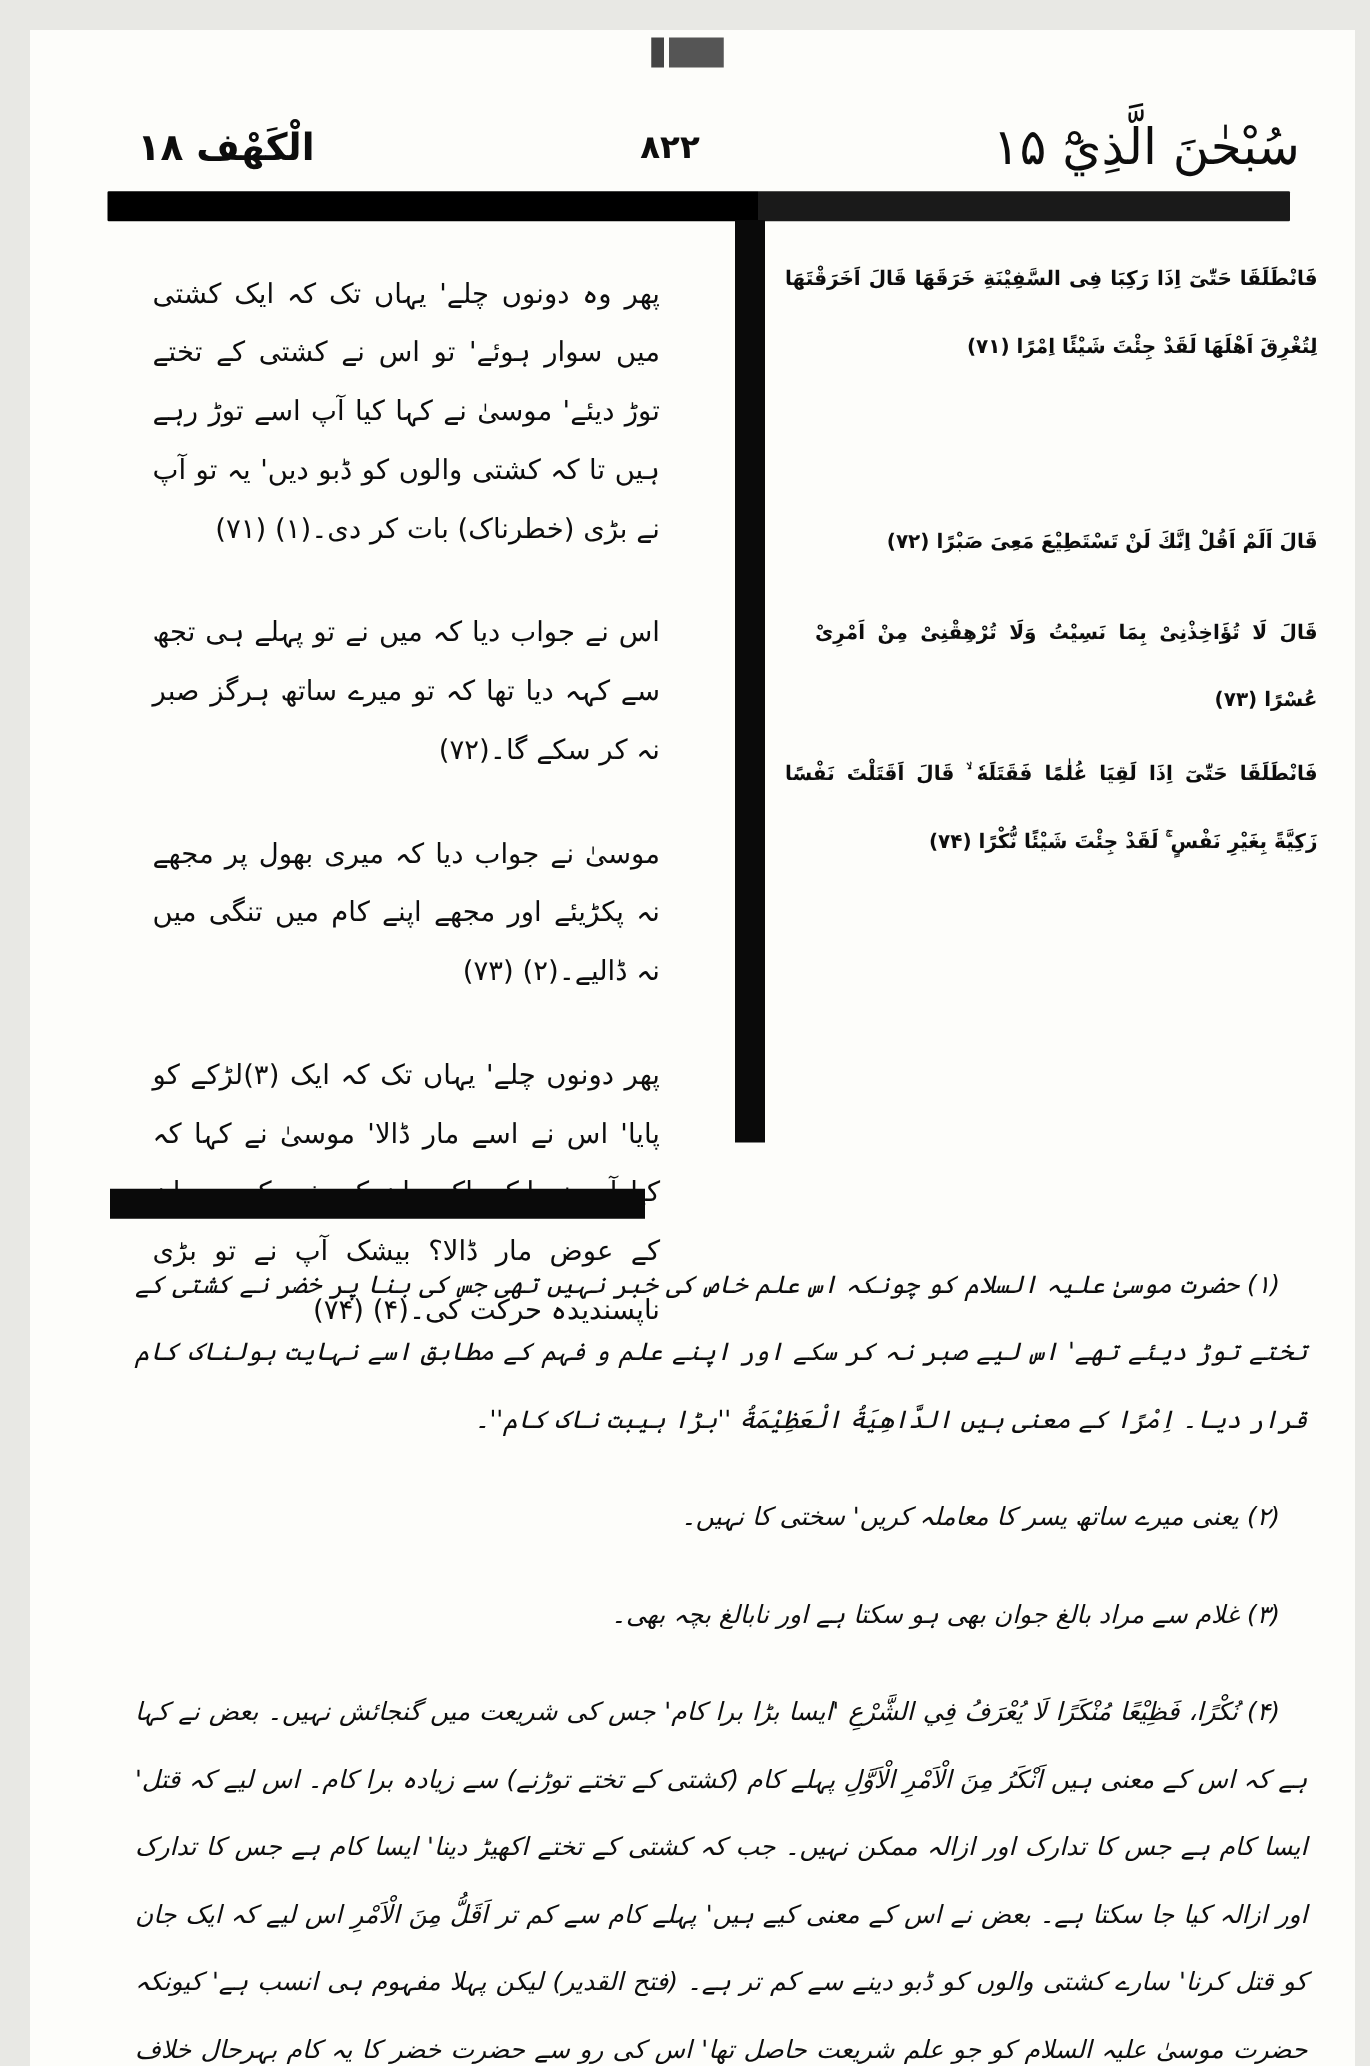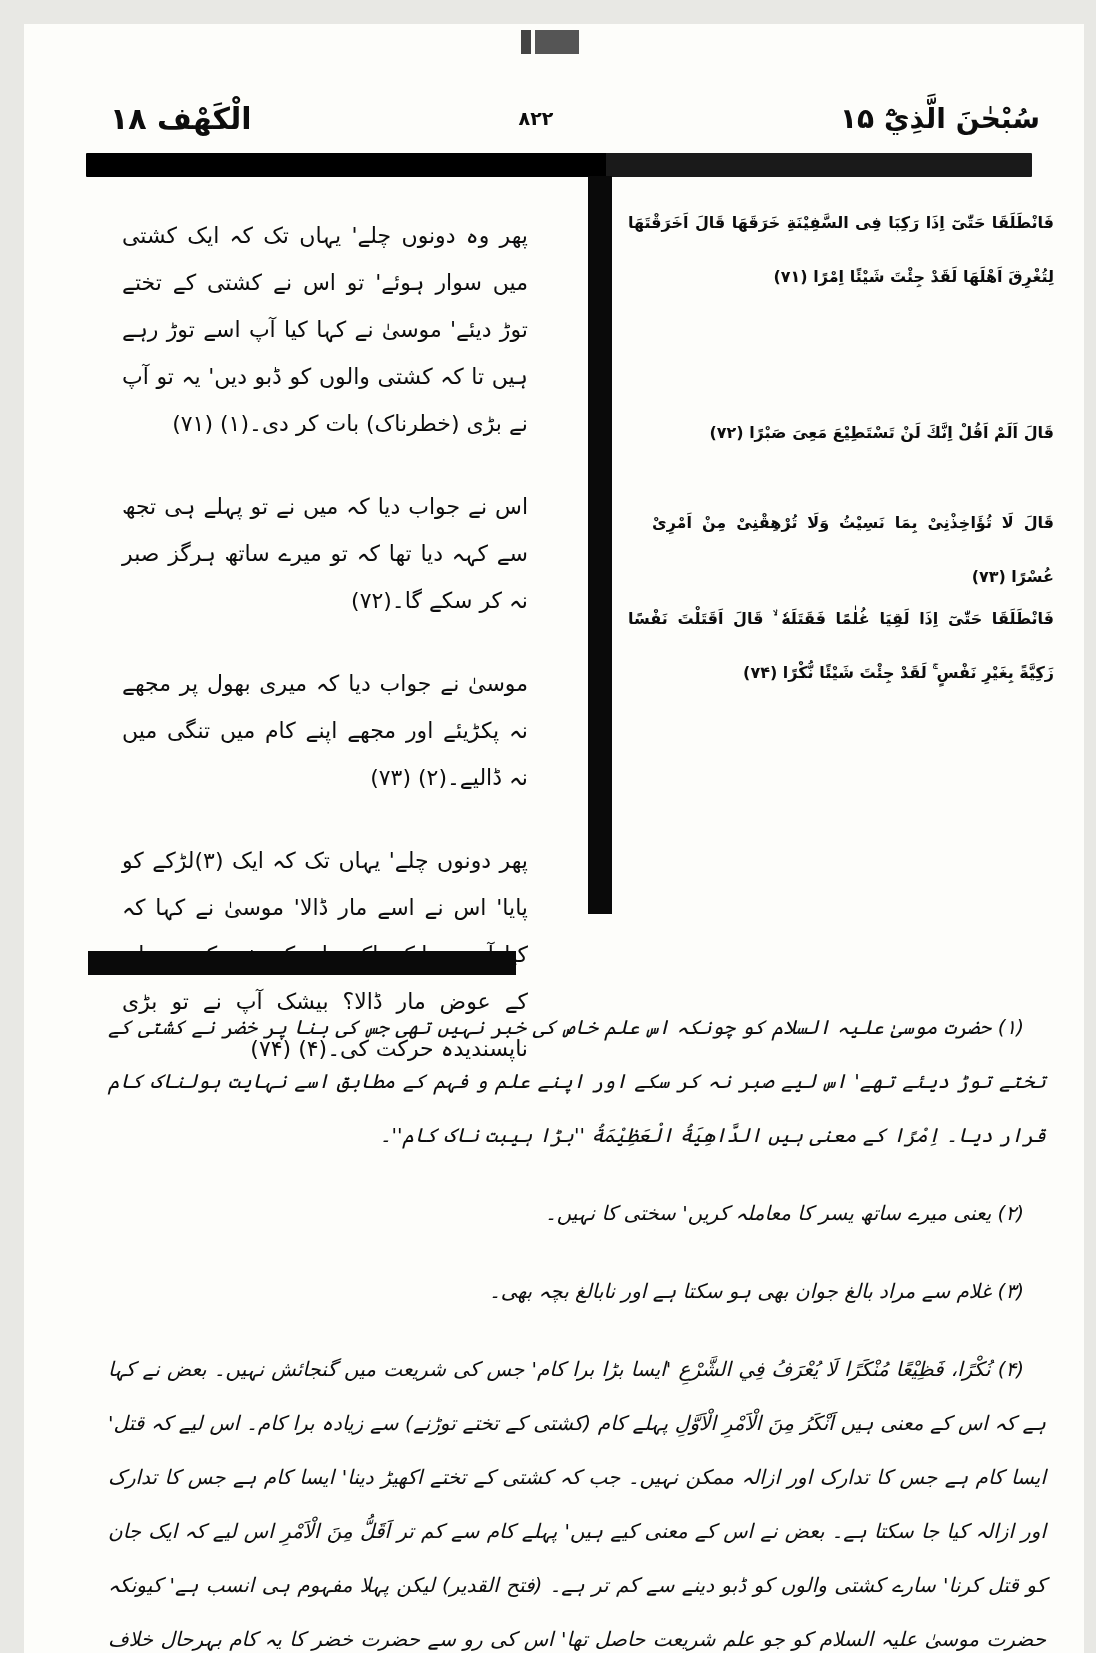--- a/index.html
+++ b/index.html
@@ -36,24 +36,24 @@
   }
   .hdr-left {
     font-size: 30px; font-weight: bold;
     direction: rtl;
     letter-spacing: 1px;
   }
   .hdr-center {
     position: absolute;
     left: 370px; width: 160px;
     text-align: center;
-    font-size: 19px; font-weight: bold;
+    font-size: 26px; font-weight: bold;
   }
   .hdr-right {
-    font-size: 28px; font-weight: bold;
+    font-size: 40px; font-weight: normal;
     direction: rtl;
   }
   .header-rule {
     position: absolute;
     top: 129px; left: 62px;
     width: 946px; height: 4px;
     background: linear-gradient(to right, #000 0 55%, #1a1a1a 55% 100%);
     border-radius: 1px;
   }
 
@@ -85,21 +85,21 @@
   .arabic-col .verse {
     position: absolute;
     right: 0; left: 0;
     font-size: 16px;
     font-weight: bold;
     line-height: 54px;
     text-align: justify;
   }
   .verse-71 { top: 8px; }
   .verse-72 { top: 218px; }
-  .verse-73 { top: 308px; margin-left: 24px; }
+  .verse-73 { top: 291px; margin-left: 24px; }
   .verse-74 { top: 404px; }
 
   
   .footnote-rule {
     position: absolute;
     top: 927px; left: 64px;
     width: 428px; height: 3px;
     background: #0a0a0a;
   }
   .footnotes {

